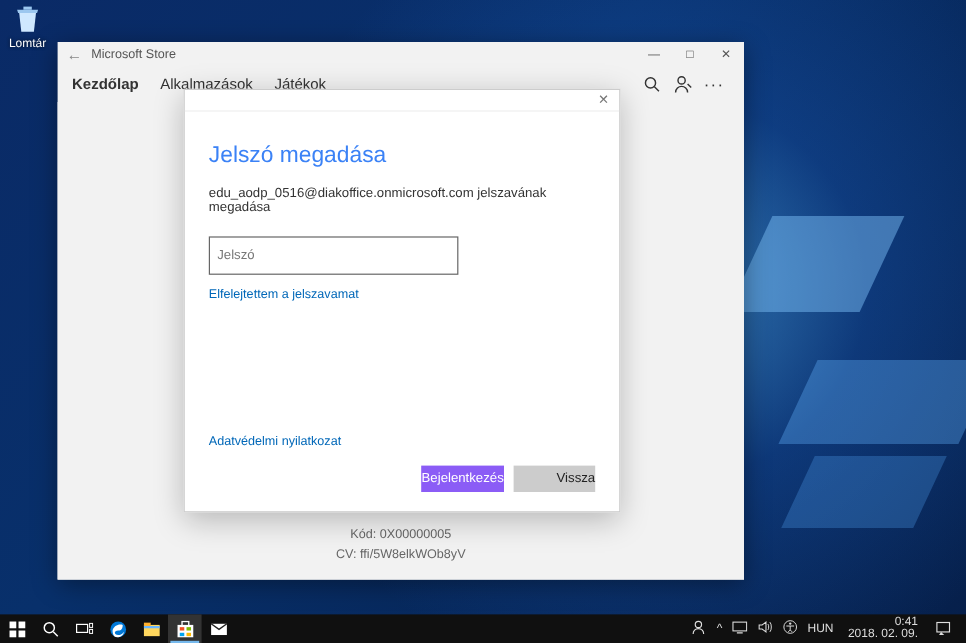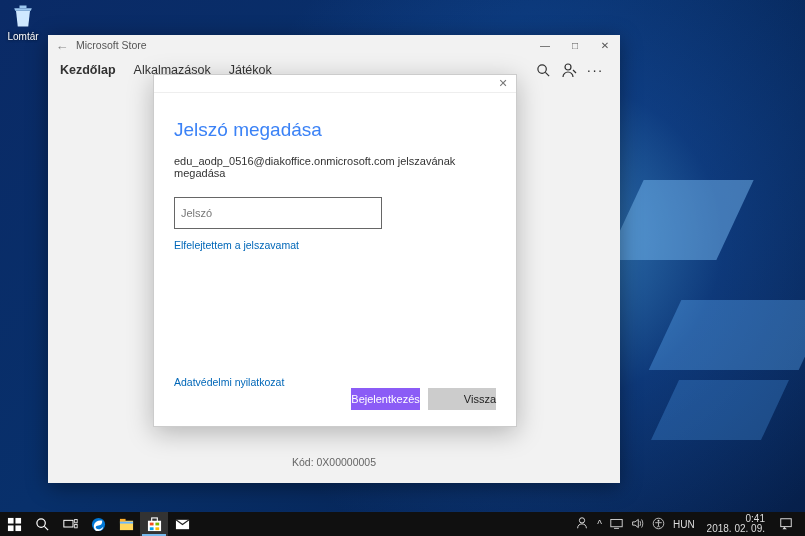--- a/index.html
+++ b/index.html
@@ -57,21 +57,21 @@
   .dialog-body { flex:1; padding:26px 20px 8px 20px; display:flex; flex-direction:column; }
   .dlg-title { font-size:19px; font-weight:400; color:#3b82f6; margin-bottom:14px; }
   .dlg-sub { font-size:11px; color:#333; margin-bottom:18px; }
   .pwd-input {
     width:208px; height:32px; border:1px solid #666; padding:0 6px; font-size:11px;
     outline:none; color:#555;
   }
   .pwd-input::placeholder { color:#777; }
   .forgot-link { margin-top:10px; font-size:10.5px; color:#0067b8; cursor:pointer; }
   .dlg-spacer { flex:1; }
-  .privacy-link { font-size:10.5px; color:#0067b8; cursor:pointer; margin-bottom:0; }
+  .privacy-link { font-size:10.5px; color:#0067b8; cursor:pointer; margin-bottom:14px; }
   .btn-row { display:flex; justify-content:flex-end; gap:8px; padding-bottom:8px; }
   .btn { min-width:64px; height:22px; font-size:11px; display:flex; align-items:center; justify-content:center; cursor:pointer; border:none; }
   .btn.primary { background:#8b5cf6; color:#fff; }
   .btn.secondary { background:#ccc; color:#222;padding-left:36px; }
 
   
   .taskbar {
     position:absolute; left:0; bottom:0; width:100%; height:24px;
     background:#101010; display:flex; align-items:center; color:#fff;
     padding-right:4px;
@@ -130,20 +130,21 @@
             <path d="M2 15c0-3 2.5-5 5-5s5 2 5 5" fill="none" stroke="#333" stroke-width="1.2"></path>
             <path d="M12 8l3 3" stroke="#333" stroke-width="1.2"></path>
           </svg>
       </div>
       <div class="nav-icon" style="font-size:14px;letter-spacing:1px;">···</div>
     </div>
 
     <div class="store-body">
       <div class="footer-info">
         <div>Kód: 0X00000005</div>
+        <div>CV: ffi/5W8elkWOb8yV</div>
       </div>
     </div>
   </div>
 
   <div class="dialog">
     <div class="dialog-bar">
       <div class="dialog-close">✕</div>
     </div>
     <div class="dialog-body">
       <div class="dlg-title">Jelszó megadása</div>

